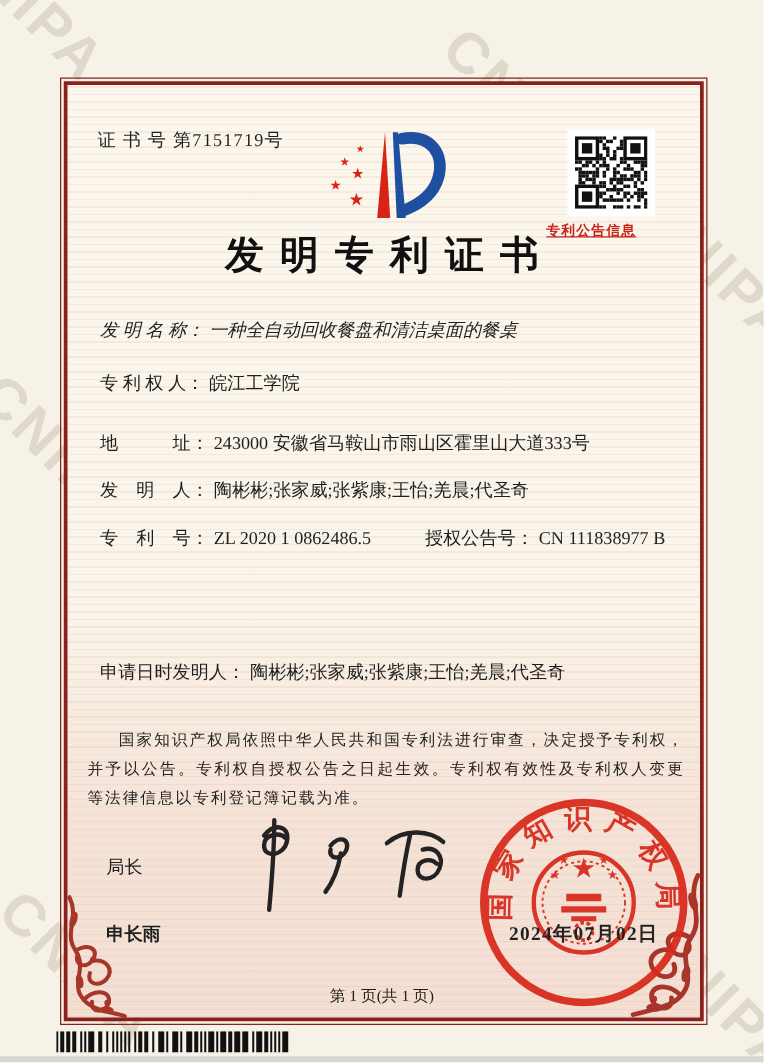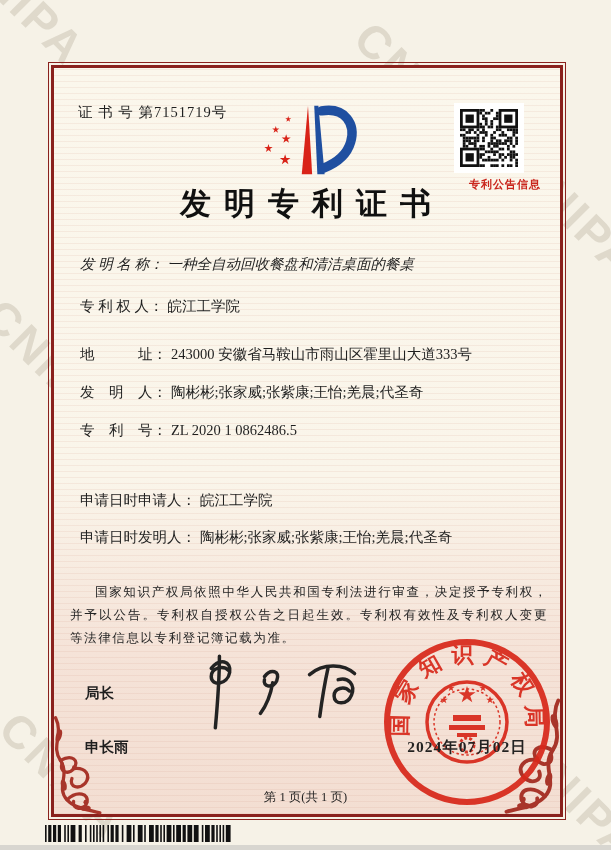--- a/index.html
+++ b/index.html
@@ -11,30 +11,30 @@
   .frame{position:absolute;left:48px;top:62px;width:518px;height:758px;border:1px solid #8a211d;
          padding:2px;box-sizing:border-box;}
   .frame-inner{width:100%;height:100%;box-sizing:border-box;border:3px solid #8a211d;
      background:
        repeating-linear-gradient(0deg, rgba(205,140,120,0.12) 0px, rgba(205,140,120,0.12) 1px, rgba(0,0,0,0) 1px, rgba(0,0,0,0) 6px),
        linear-gradient(to bottom,#fbf7ec 0%,#faf5ea 55%,#f5e3d8 78%,#f3ded2 100%);}
   .cert-no{position:absolute;left:78px;top:103px;font-size:14.5px;letter-spacing:1px;}
   .logo{position:absolute;left:256px;top:99px;}
   .qr-wrap{position:absolute;left:454px;top:103px;width:70px;height:70px;background:#fff;
            display:flex;align-items:center;justify-content:center;}
-  .qr-caption{position:absolute;left:437px;top:177px;width:104px;text-align:right;font-size:11px;
-              color:#c9241b;font-weight:700;letter-spacing:1px;}
+  .qr-caption{position:absolute;left:437px;top:177px;width:104px;text-align:left;font-size:11px;
+              color:#c9241b;font-weight:700;letter-spacing:1px;text-decoration:underline;}
   .title{position:absolute;left:0;top:183px;width:611px;text-align:center;font-size:31px;
          font-weight:700;letter-spacing:13px;text-indent:13px;color:#101010;}
   .row{position:absolute;left:0;width:611px;height:20px;font-size:14.5px;}
   .cell{position:absolute;white-space:nowrap;}
   .fvalue{margin-left:4px;}
   .legal{position:absolute;left:70px;top:581px;width:478px;font-size:12.5px;line-height:23px;
          letter-spacing:1.6px;text-indent:2em;text-align:justify;color:#242424;}
-  .signer-title{position:absolute;left:85px;top:684px;font-size:14.5px;font-weight:700;}
+  .signer-title{position:absolute;left:85px;top:684px;font-size:14.5px;font-weight:400;}
   .signer-name{position:absolute;left:85px;top:712px;font-size:14.5px;font-weight:600;margin-top:26px;}
   .sig{position:absolute;left:158px;top:652px;}
   .seal{position:absolute;left:378px;top:633px;width:178px;height:178px;opacity:.93;}
   .seal svg{position:absolute;left:0;top:0;}
   .seal-date{position:absolute;left:0;top:104px;width:178px;text-align:center;font-size:15.5px;
              font-weight:700;color:#141414;letter-spacing:1px;}
   .footer{position:absolute;left:0;top:789px;width:611px;text-align:center;font-size:12.5px;}
   .barcode{position:absolute;left:45px;top:825px;}
   .orn{position:absolute;}
   .bottom-strip{position:absolute;left:0;bottom:0;width:100%;height:5px;background:#d8d6d0;}
@@ -288,24 +288,22 @@
   </div>
   <div class="row" style="top:383px;padding-left:30px;">
     <span class="cell" style="left:80px;">
       <span>发　明　人：</span><span class="fvalue">陶彬彬;张家威;张紫康;王怡;羌晨;代圣奇</span>
     </span>
   </div>
   <div class="row" style="top:421px;">
     <span class="cell" style="left:80px;">
       <span>专　利　号：</span><span class="fvalue">ZL 2020 1 0862486.5</span>
     </span>
-  </div>
-  <div class="row" style="top:491px;">
-    <span class="cell" style="left:80px;">
-      <span>申请日时申请人：</span><span class="fvalue">皖江工学院</span>
+    <span class="cell" style="left:340px;">
+      <span>授权公告号：</span><span class="fvalue">CN 111838977 B</span>
     </span>
   </div>
   <div class="row" style="top:528px;">
     <span class="cell" style="left:80px;">
       <span>申请日时发明人：</span><span class="fvalue">陶彬彬;张家威;张紫康;王怡;羌晨;代圣奇</span>
     </span>
   </div>
 
   <div class="legal">国家知识产权局依照中华人民共和国专利法进行审查，决定授予专利权，并予以公告。专利权自授权公告之日起生效。专利权有效性及专利权人变更等法律信息以专利登记簿记载为准。</div>
 

